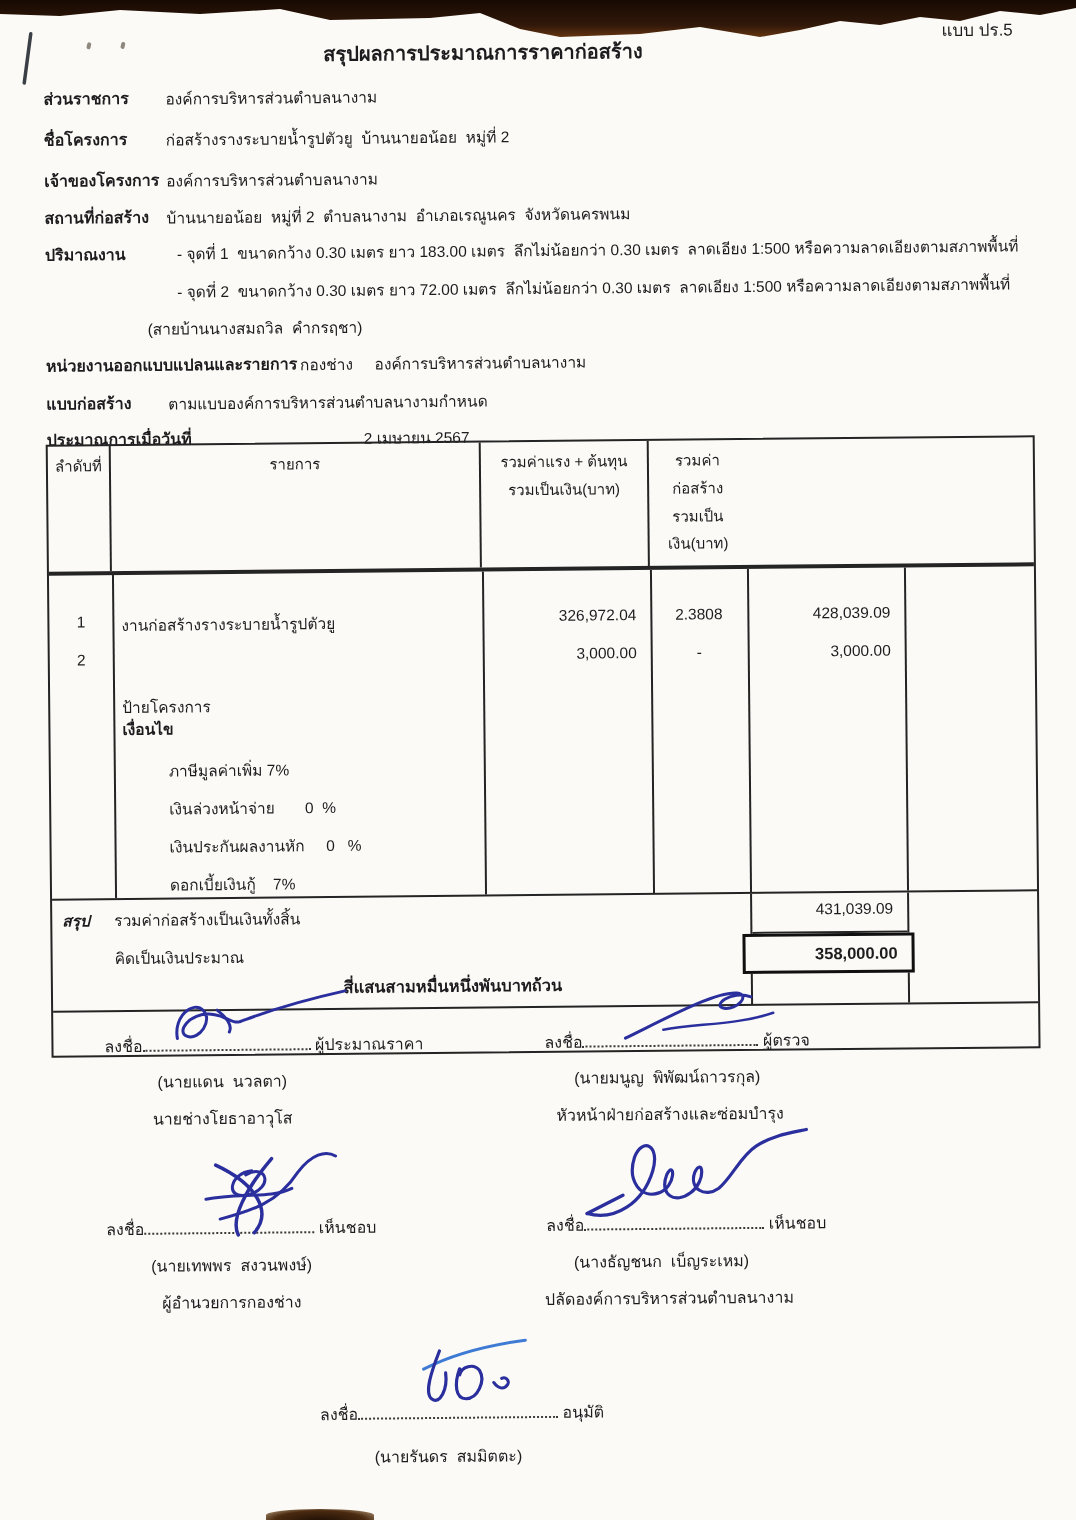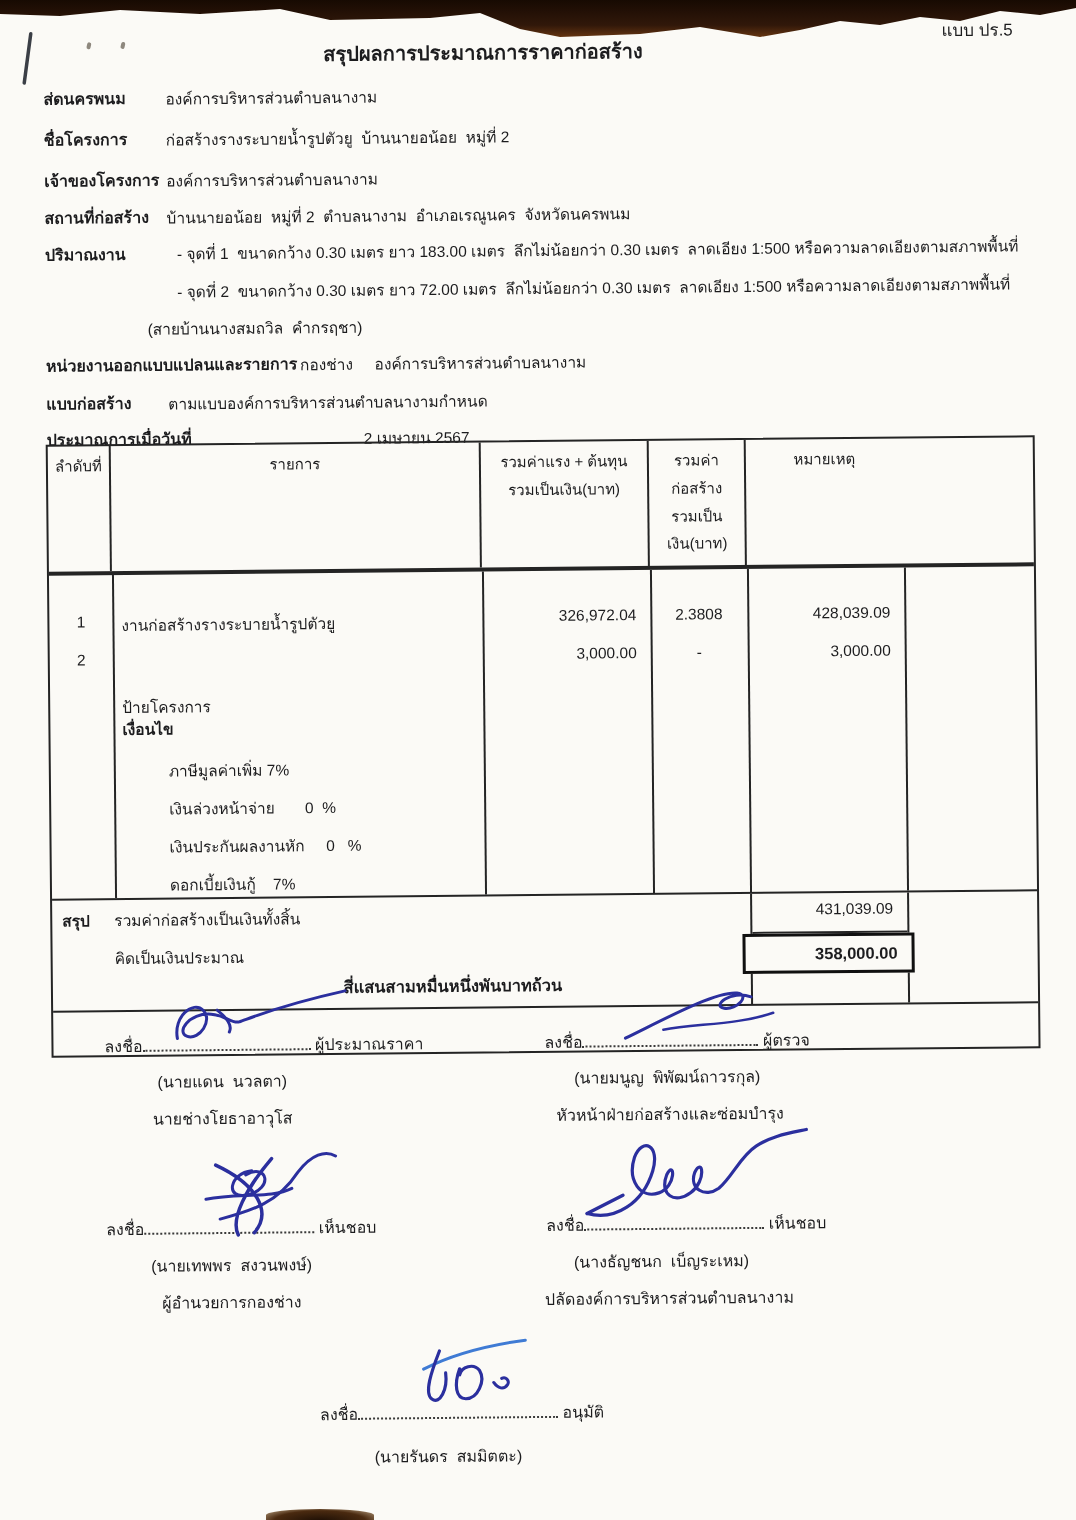--- a/index.html
+++ b/index.html
@@ -73,21 +73,21 @@
 
     <svg class="pen-mark" width="18" height="58">
       <path d="M12,3 L5,52" stroke="#3b3f46" stroke-width="3.5" fill="none" stroke-linecap="round"></path>
     </svg>
     <div class="tickmark" style="left:92px; top:38px;"></div>
     <div class="tickmark" style="left:126px; top:38px;"></div>
 
     <div class="form-code">แบบ ปร.5</div>
     <div class="doc-title">สรุปผลการประมาณการราคาก่อสร้าง</div>
 
-    <div class="flabel" style="left:48px; top:82px;">ส่ดนครพนม</div>
+    <div class="flabel" style="left:48px; top:82px;">ส่วนราชการ</div>
     <div class="fvalue" style="left:170px; top:83px;">องค์การบริหารส่วนตำบลนางาม</div>
 
     <div class="flabel" style="left:48px; top:123px;">ชื่อโครงการ</div>
     <div class="fvalue" style="left:170px; top:124px;">ก่อสร้างรางระบายน้ำรูปตัวยู  บ้านนายอน้อย  หมู่ที่ 2</div>
 
     <div class="flabel" style="left:48px; top:164px;">เจ้าของโครงการ</div>
     <div class="fvalue" style="left:170px; top:165px;">องค์การบริหารส่วนตำบลนางาม</div>
 
     <div class="flabel" style="left:48px; top:201px;">สถานที่ก่อสร้าง</div>
     <div class="fvalue" style="left:170px; top:202px;">บ้านนายอน้อย  หมู่ที่ 2  ตำบลนางาม  อำเภอเรณูนคร  จังหวัดนครพนม</div>
@@ -112,21 +112,20 @@
         <div class="th">ลำดับที่</div>
         <div class="th">รายการ</div>
         <div class="th">
           <div>รวมค่าแรง + ต้นทุน</div>
           <div>รวมเป็นเงิน(บาท)</div>
         </div>
         <div class="th">
           <div>รวมค่าก่อสร้าง</div>
           <div>รวมเป็นเงิน(บาท)</div>
         </div>
-        <div class="th">หมายเหตุ</div>
       </div>
 
       <div class="tbody">
         <div class="vl" style="left:63px;"></div>
         <div class="vl" style="left:433px;"></div>
         <div class="vl" style="left:601px;"></div>
         <div class="vl" style="left:698px;"></div>
         <div class="vl" style="left:855px;"></div>
 
         <div class="cell ctr" style="left:0; top:38px; width:63px;">1</div>
@@ -146,21 +145,21 @@
         <div class="cell" style="left:118px; top:222px;">เงินล่วงหน้าจ่าย       0  %</div>
         <div class="cell" style="left:118px; top:260px;">เงินประกันผลงานหัก     0   %</div>
         <div class="cell" style="left:118px; top:298px;">ดอกเบี้ยเงินกู้    7%</div>
       </div>
 
       <div class="tsum">
         <div class="vl" style="left:698px;"></div>
         <div class="vl" style="left:855px;"></div>
         <div class="sum-line"></div>
 
-        <div class="cell cond-title" style="left:10px; top:8px;">สรุป</div>
+        <div class="cell cond-title" style="left:10px; top:8px;font-style:italic;">สรุป</div>
         <div class="cell" style="left:62px; top:8px;">รวมค่าก่อสร้างเป็นเงินทั้งสิ้น</div>
         <div class="cell num" style="left:698px; top:7px; width:153px;">431,039.09</div>
 
         <div class="cell" style="left:62px; top:46px;">คิดเป็นเงินประมาณ</div>
         <div class="grand-box">
           <span>358,000.00</span>
         </div>
 
         <div class="cell cond-title" style="left:150px; top:76px; width:500px; text-align:center; font-size:16.5px;">สี่แสนสามหมื่นหนึ่งพันบาทถ้วน</div>
       </div>

